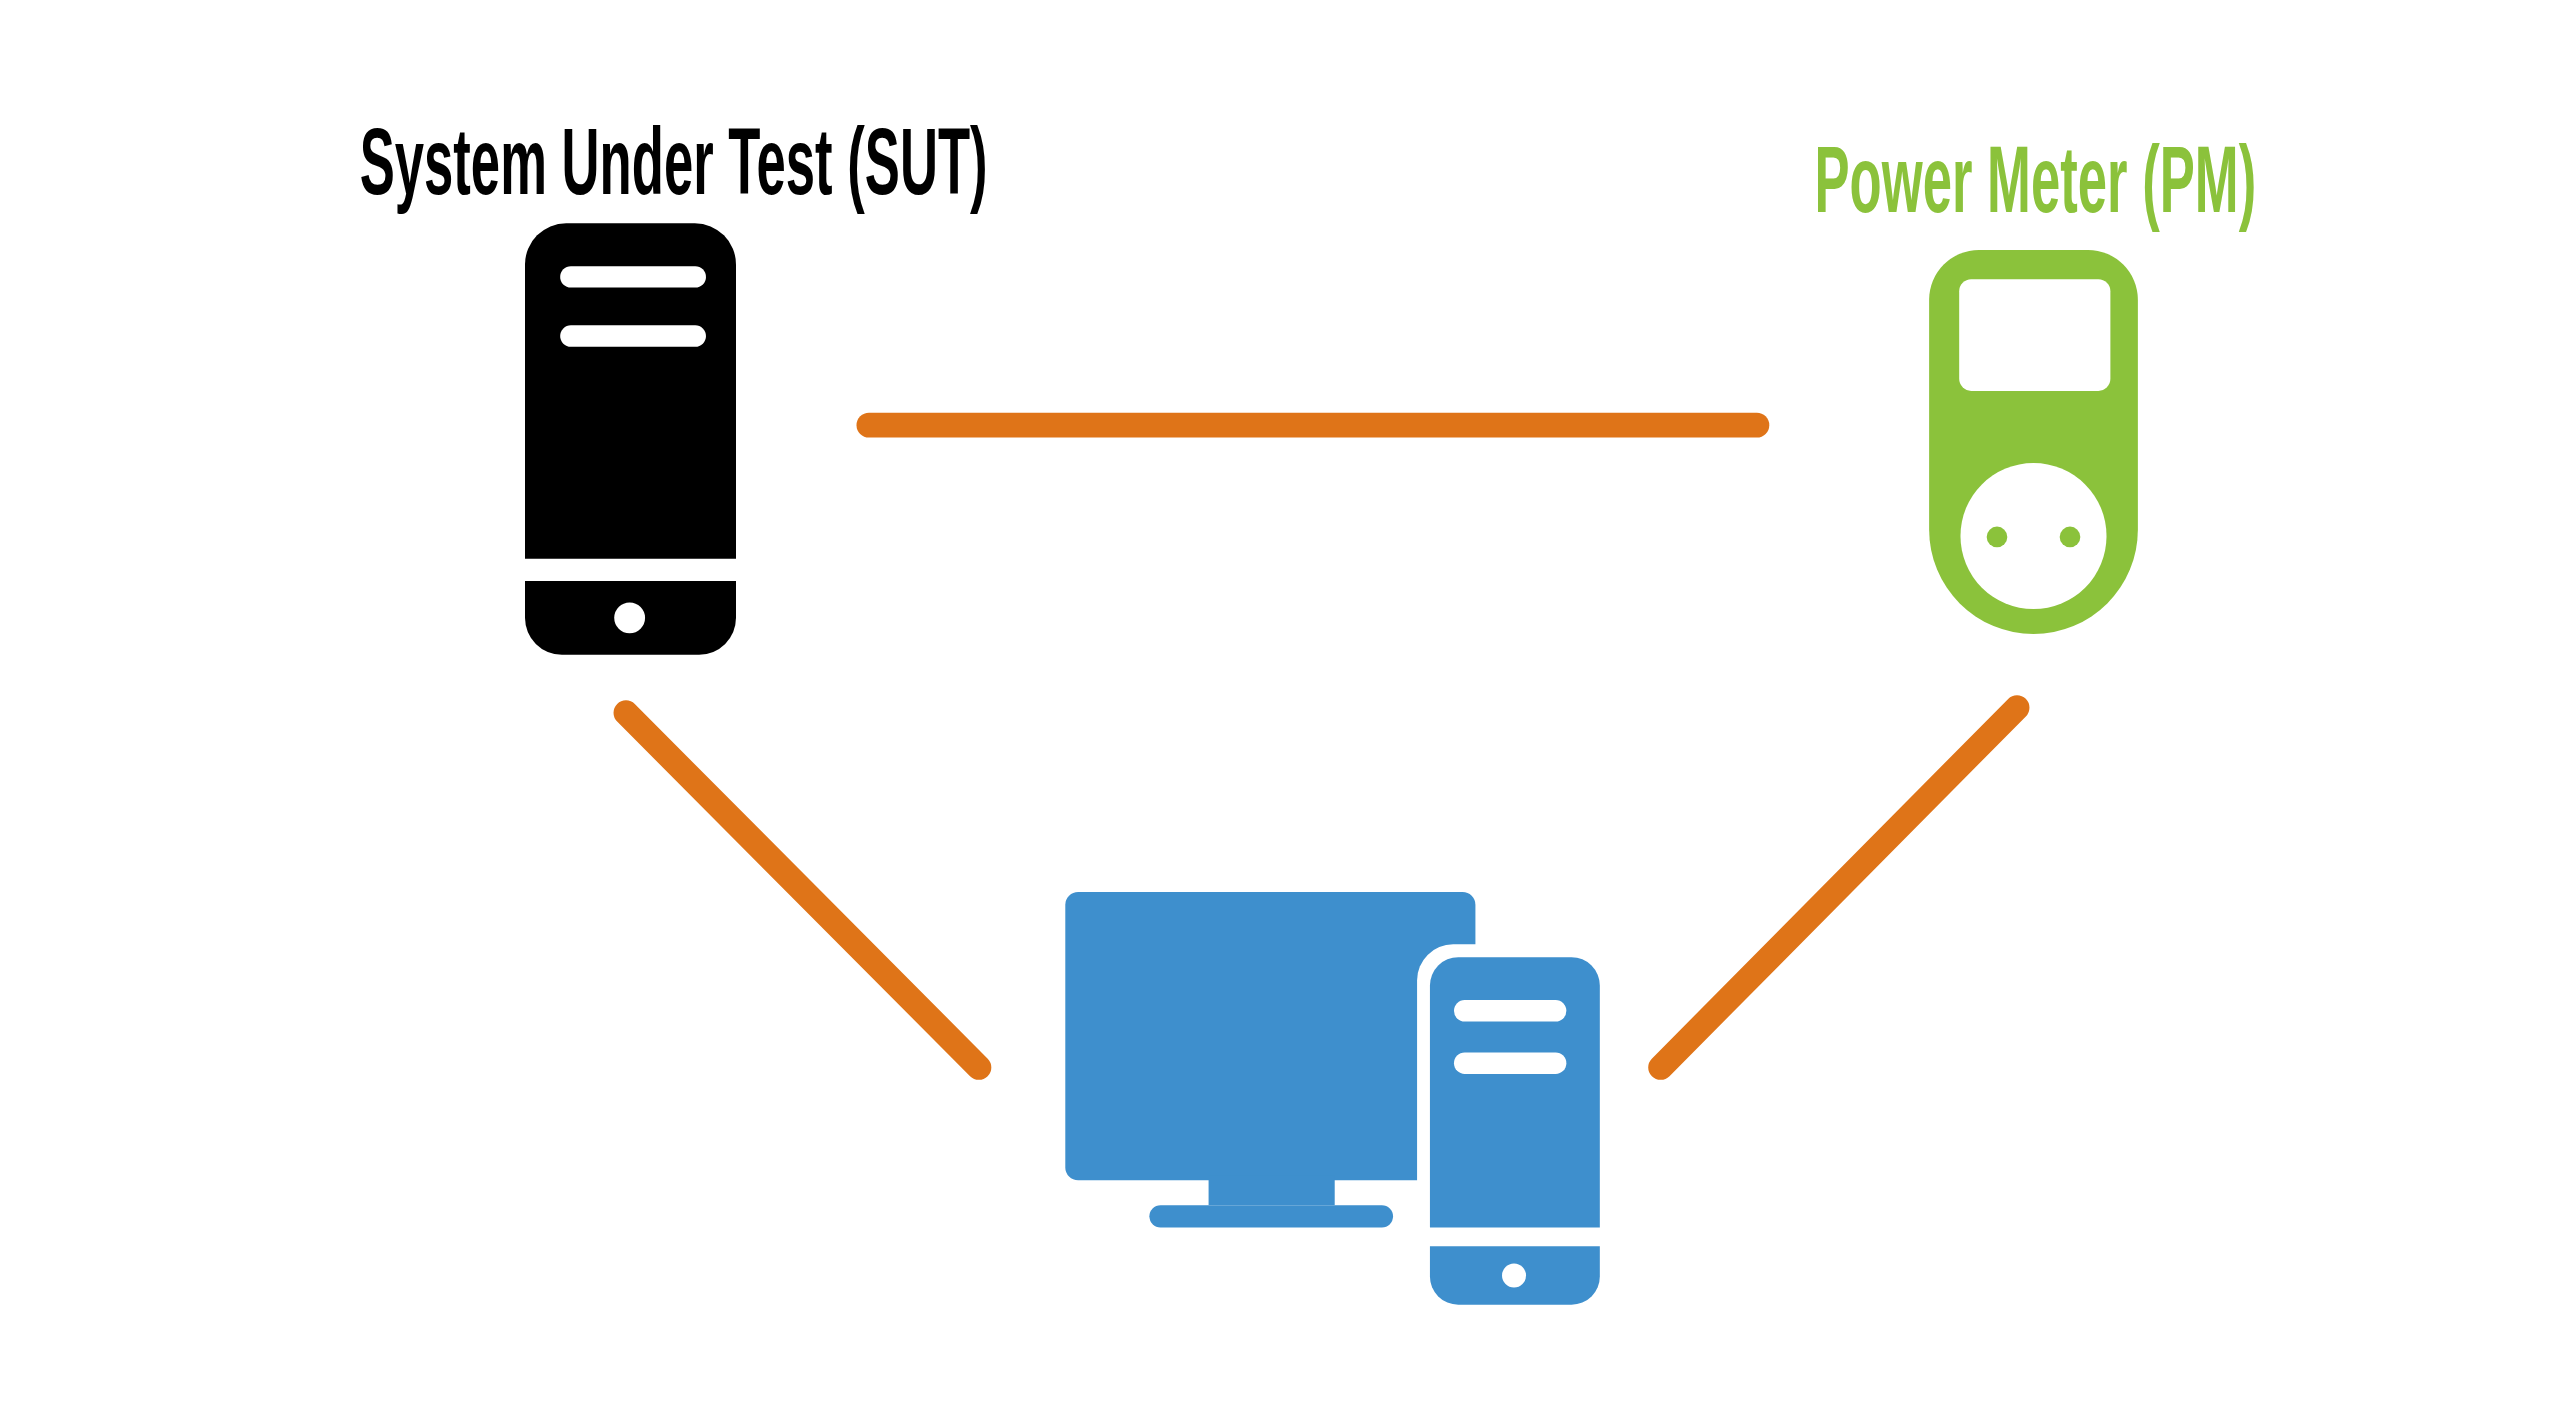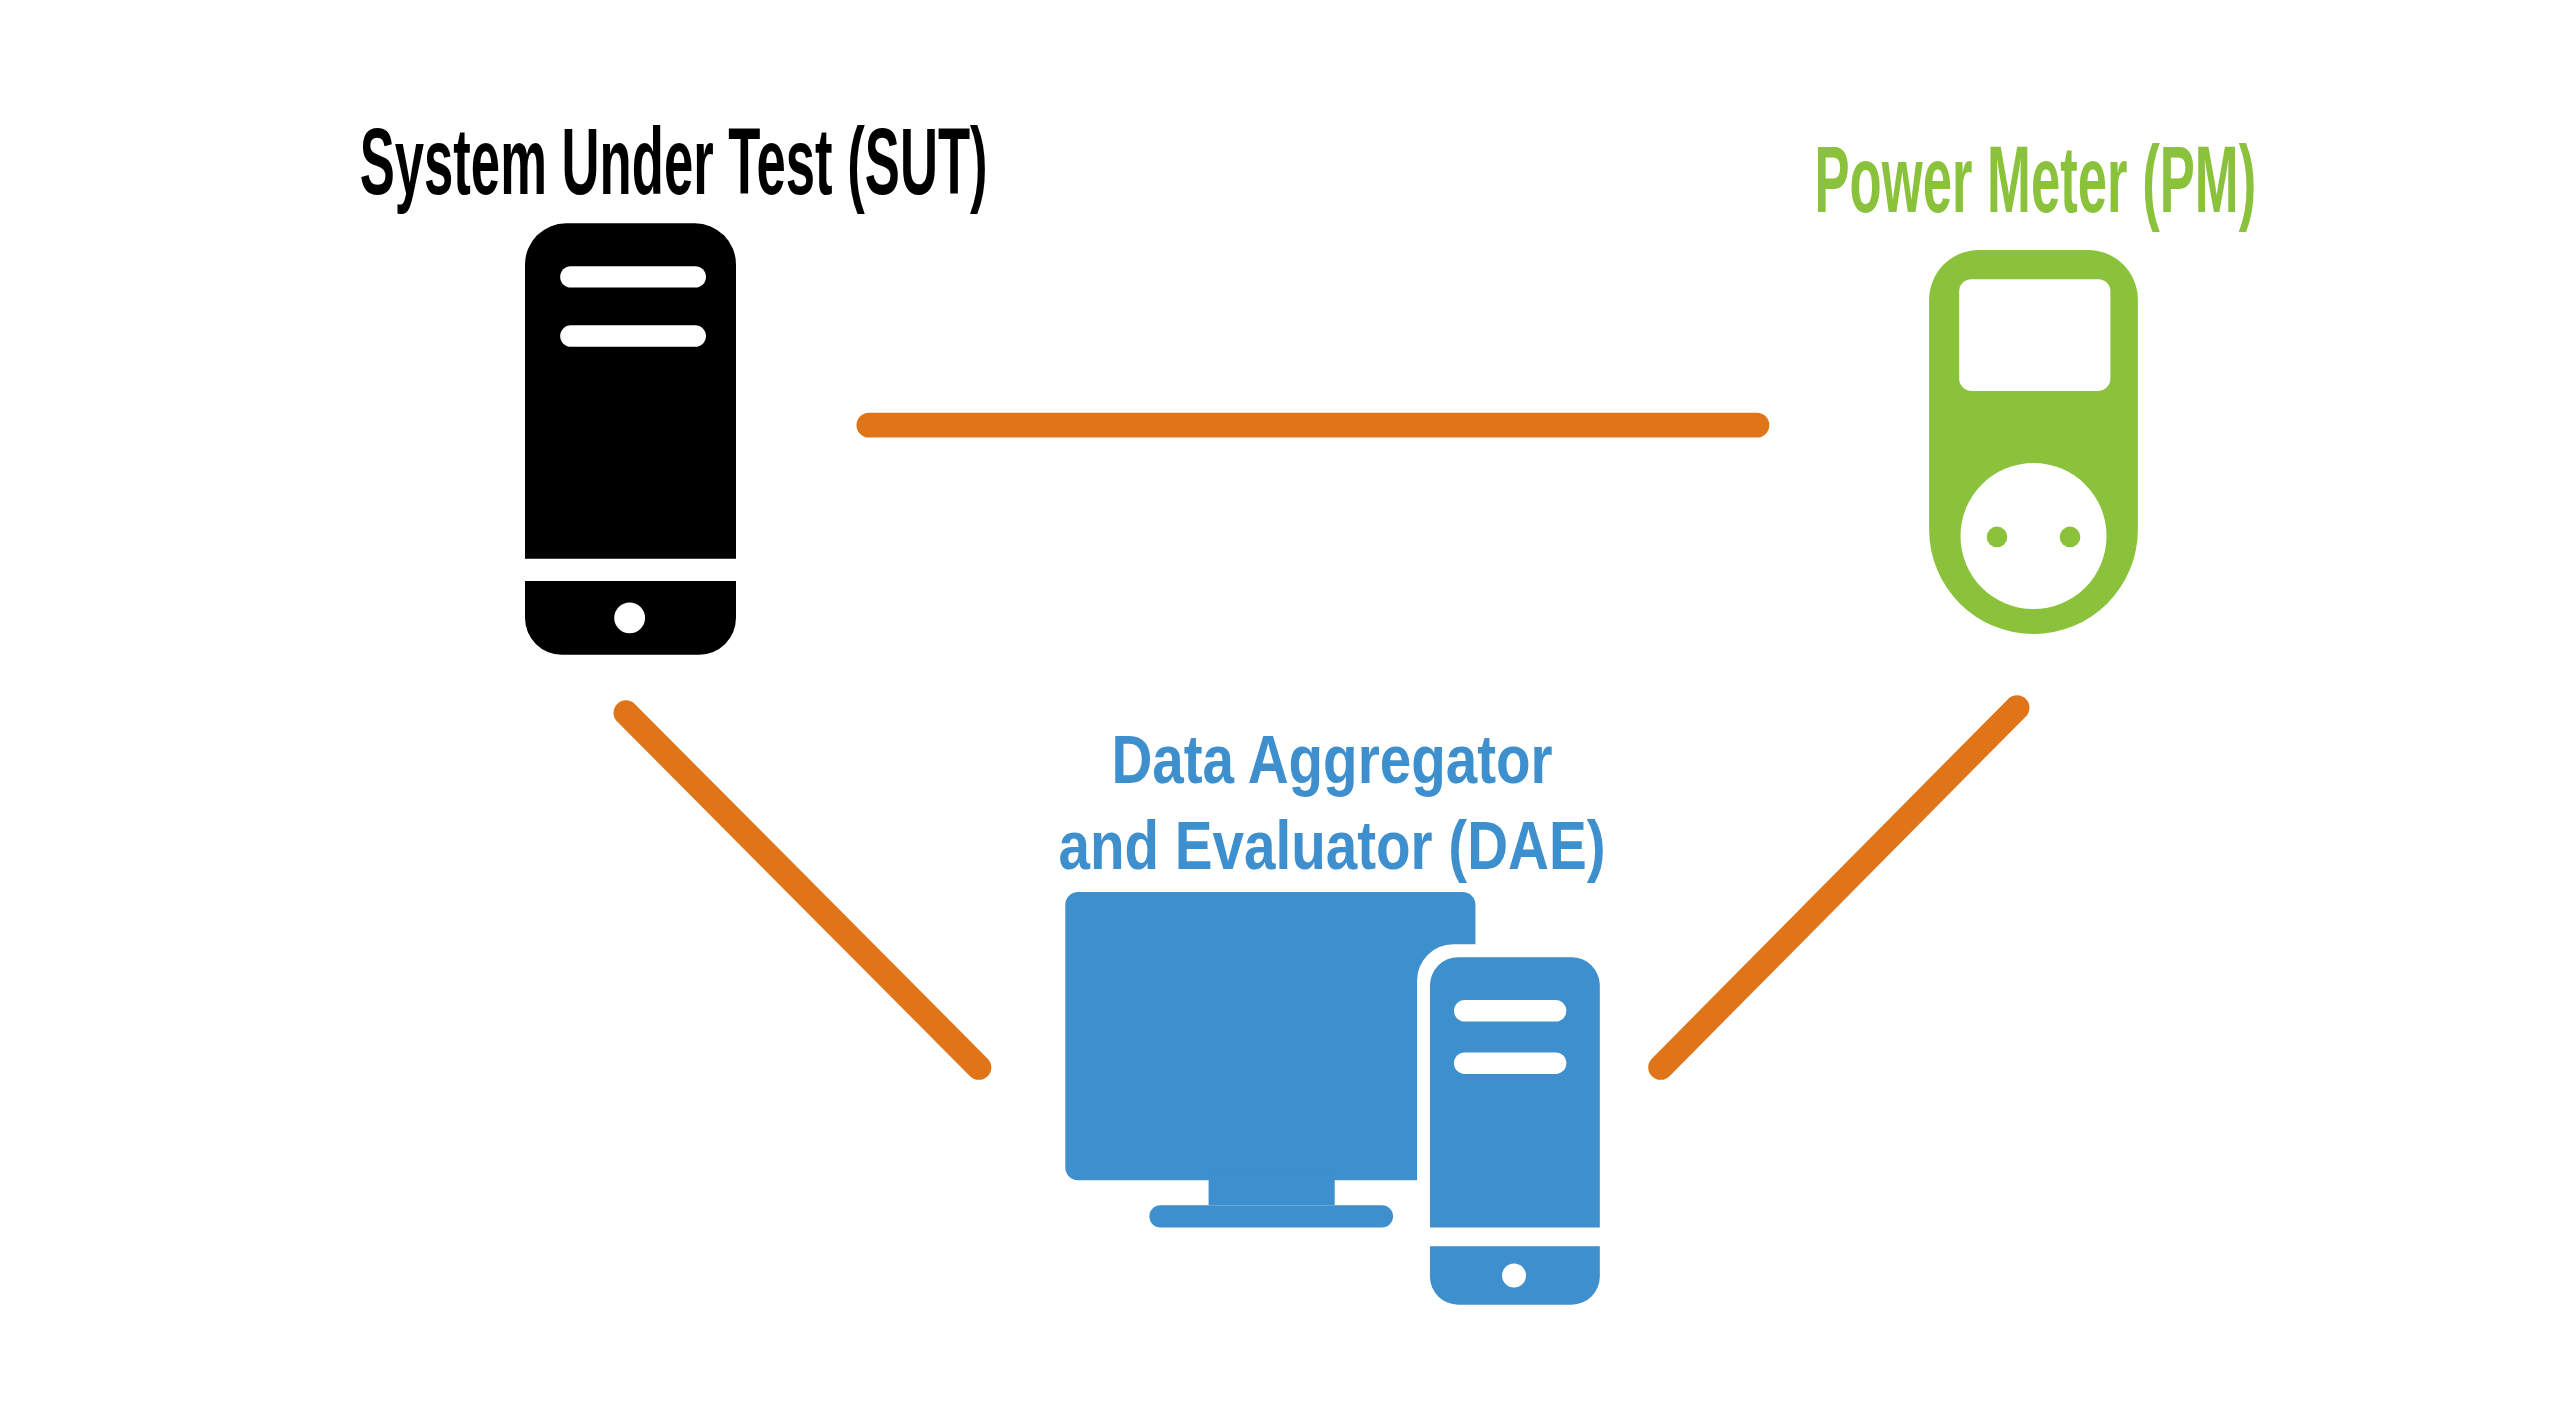--- a/index.html
+++ b/index.html
@@ -80,24 +80,20 @@
   </div>
 
   <svg class="icon-svg" style="left:1929px; top:250px;" width="209" height="384" viewBox="0 0 243 447">
     <path d="M58,0 h127 a58,58 0 0 1 58,58 v267.5 a121.5,121.5 0 0 1 -243,0 v-267.5 a58,58 0 0 1 58,-58 z" fill="#8BC23B"></path>
     <rect x="35" y="34" width="176" height="130" rx="14" fill="#FFFFFF"></rect>
     <circle cx="121.5" cy="333" r="85" fill="#FFFFFF"></circle>
     <circle cx="79" cy="334" r="12" fill="#8BC23B"></circle>
     <circle cx="164" cy="334" r="12" fill="#8BC23B"></circle>
   </svg>
 
-  <div class="node-label dae-label" style="left: 817px; top: 717px; color: rgb(62, 143, 205);">
-    <span class="line">Data Aggregator</span>
-    <span class="line">and Evaluator (DAE)</span>
-  </div>
 
   <svg class="icon-svg" style="left:1065px; top:892px;" width="554" height="429" viewBox="0 0 645 500">
 
     <rect x="0" y="0" width="478" height="336" rx="15" fill="#3E8FCD"></rect>
     <rect x="167" y="330" width="147" height="35" fill="#3E8FCD"></rect>
     <rect x="98" y="365" width="284" height="26" rx="13" fill="#3E8FCD"></rect>
 
     <rect x="410" y="61" width="228" height="434" rx="42" fill="#FFFFFF"></rect>
     <path d="M458,76 h132 a33,33 0 0 1 33,33 v282 h-198 v-282 a33,33 0 0 1 33,-33 z" fill="#3E8FCD"></path>
     <rect x="453" y="126" width="131" height="25" rx="12.5" fill="#FFFFFF"></rect>

